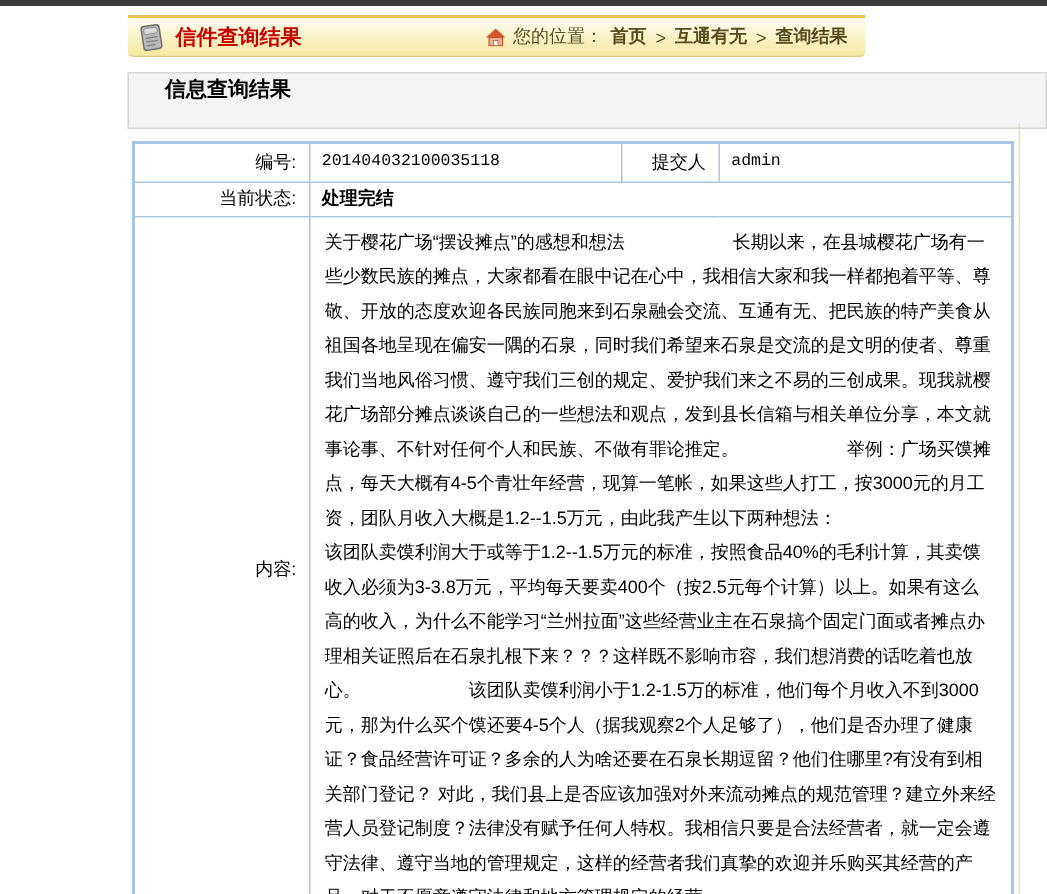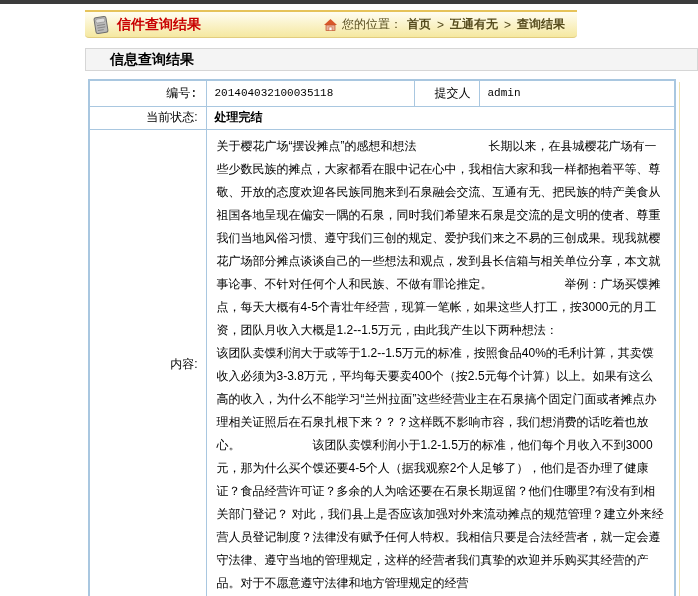--- a/index.html
+++ b/index.html
@@ -23,38 +23,38 @@
     padding:0 12px 0 6px;
   }
   .title-left { display:flex; align-items:center; gap:6px; }
   .page-title { color:var(--title-red,#c80000); font-weight:bold; font-size:14px; }
   .breadcrumb { display:flex; align-items:center; gap:5px; color:var(--breadcrumb-text,#564c1e); font-size:12px; }
   .breadcrumb a { color:var(--breadcrumb-text,#564c1e); text-decoration:none; cursor:pointer;font-weight:bold; }
   .crumb-sep { margin:0 1px; }
 
   
   .section-bar {
-    margin-top:10px; width:613px; height:23px; line-height:21px;
+    margin-top:10px; width:613px; height:38px; line-height:21px;
     background:var(--section-bg,#f4f4f4); border:1px solid #d6d6d6;
     font-weight:bold; font-size:14px; padding-left:24px;
   }
 
   
   table.result {
     margin:8px 0 0 3px; width:586px; border-collapse:collapse;
     border:2px solid var(--table-border,#a9c7e0); table-layout:fixed;
     font-size:12px;
   }
   table.result td { border:1px solid var(--table-border,#a9c7e0); padding:2px 8px; vertical-align:middle; }
   td.lbl { text-align:right; padding-right:8px; }
   td.lbl3 { text-align:right; padding-left:10px; }
   td.val { text-align:left; padding-left:12px; }
   .mono { font-family:"Liberation Mono","DejaVu Sans Mono",monospace; font-size:11px; }
   .bold { font-weight:bold; }
-  tr.r-number td { height:26px;font-family:Liberation Mono, monospace; }
+  tr.r-number td { height:26px; }
   tr.r-status td { height:23px; }
   tr.r-content td.val {
     height:362px; vertical-align:top; padding:5px 10px;
     line-height:23px; white-space:pre-wrap; word-break:break-all;
   }
 
   .icon-box { display:inline-flex; align-items:center; }
 </style>
 </head>
 <body>

